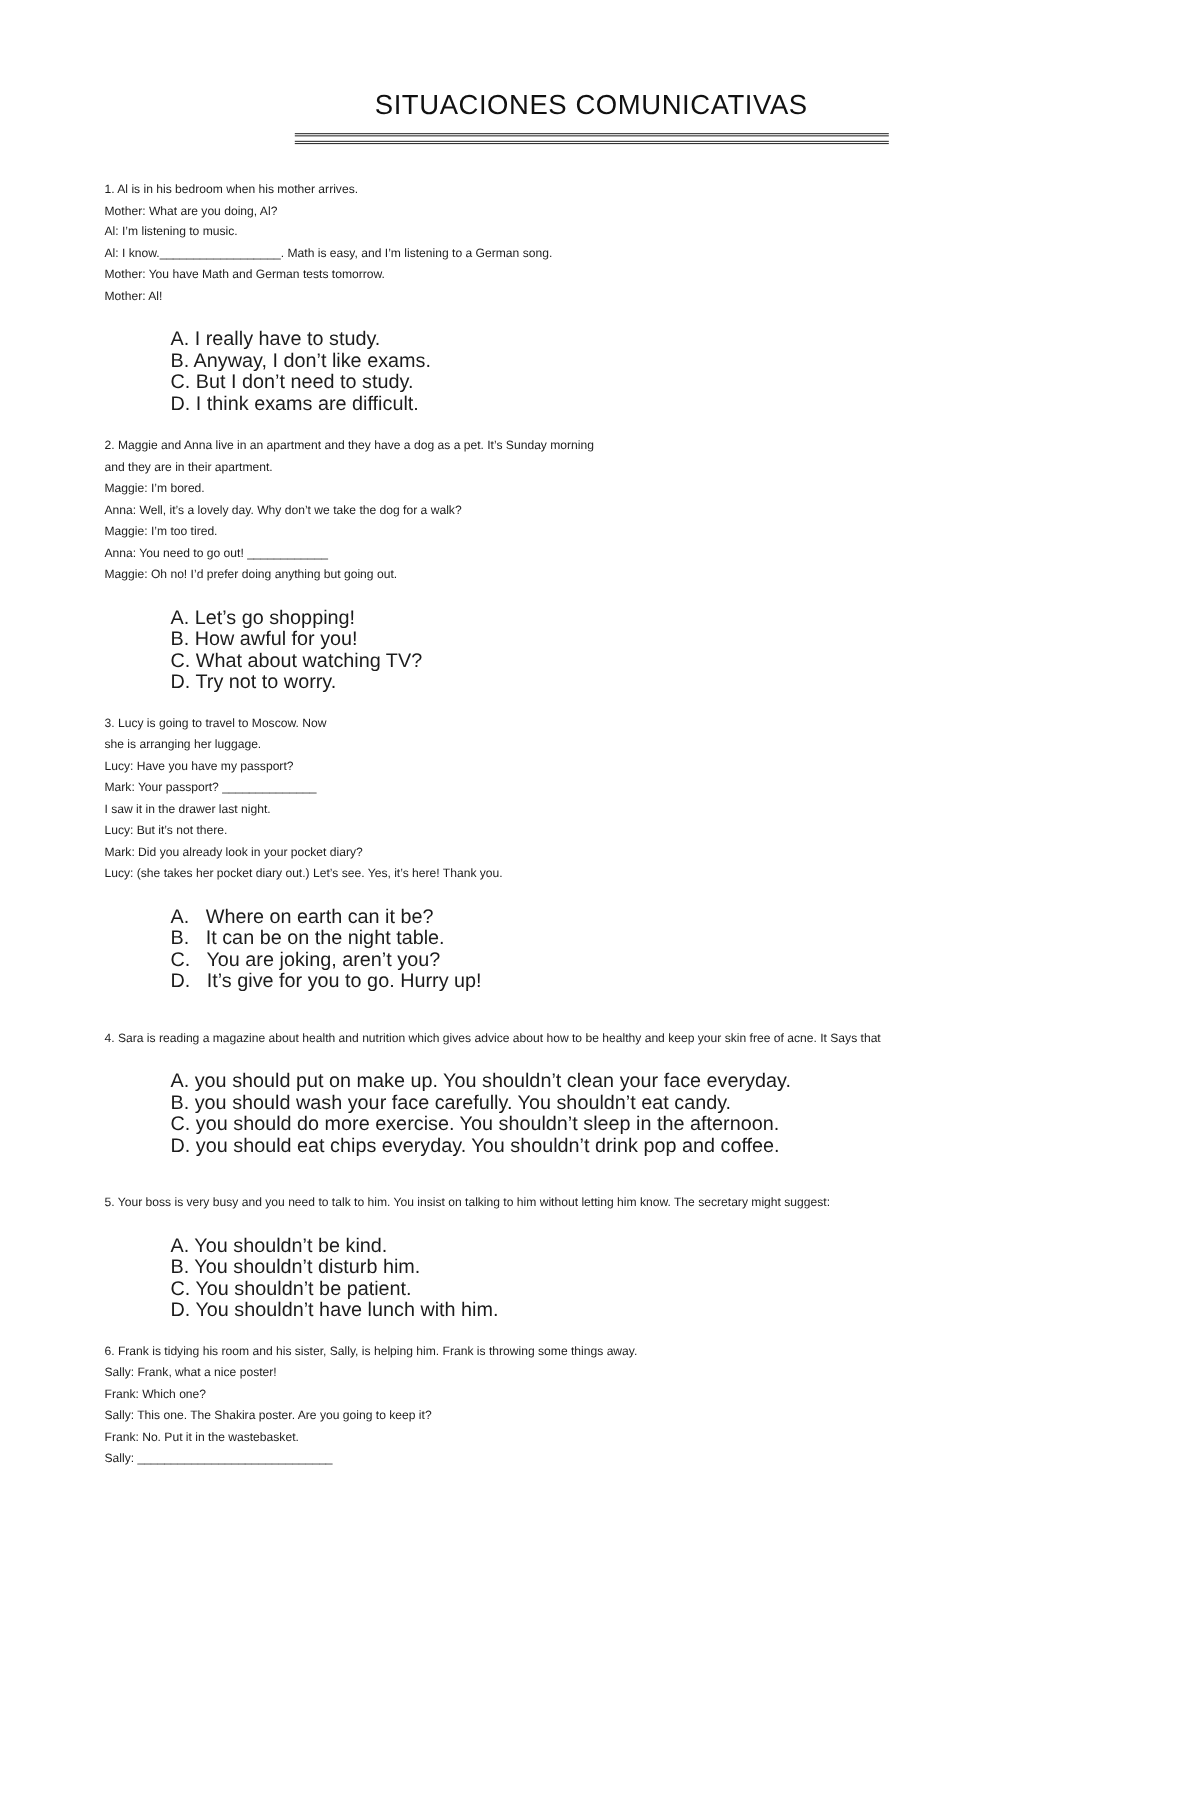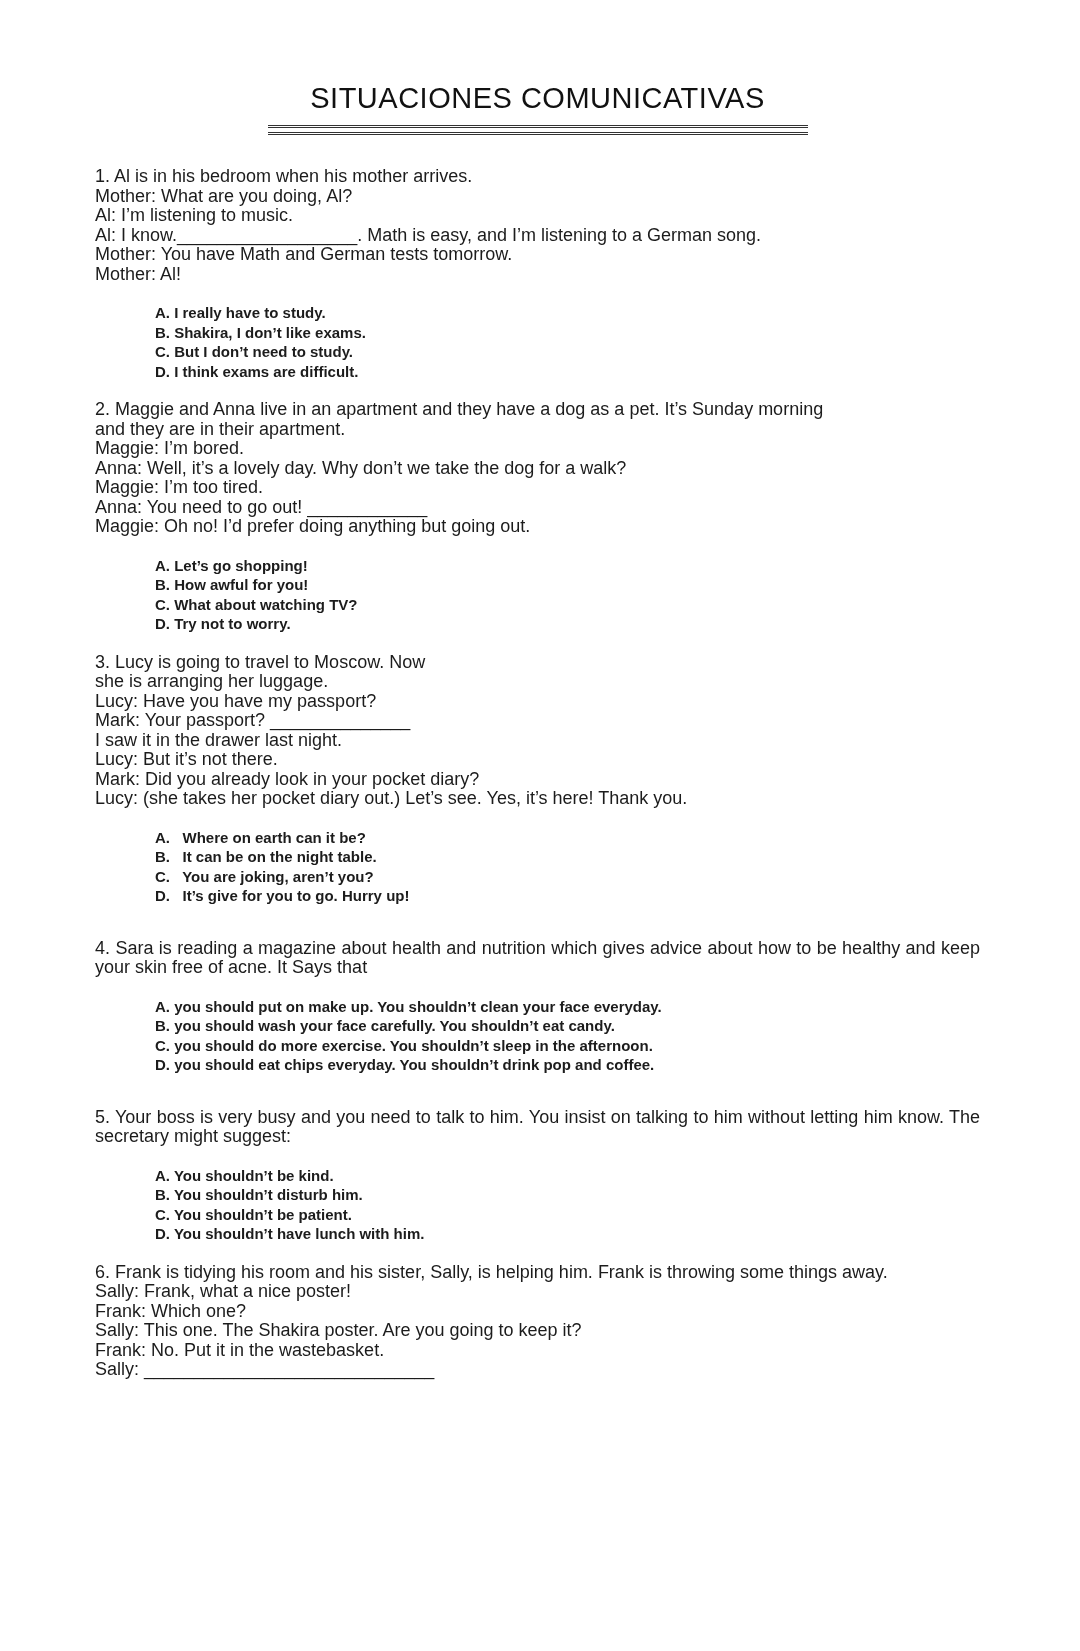--- a/index.html
+++ b/index.html
@@ -14,54 +14,53 @@
     color: #1c1c1c;
   }
   .page {
     box-sizing: border-box;
     width: 1080px;
     min-height: 1651px;
     padding: 82px 100px 60px 95px;
   }
   .title {
     text-align: center;
-    font-size: 29px;
+    font-size: 25px;
     font-weight: 400;
     letter-spacing: 0.5px;
     color: #111;
     margin: 0 0 10px 0;
   }
   .title-rule {
     width: 540px;
     height: 4px;
     margin: 0 auto 32px auto;
     border-top: 3px double #333;
     border-bottom: 3px double #333;
   }
   .question {
     margin-bottom: 19px;
   }
   .line {
-    font-size: 18px;
+    font-size: 11px;
     line-height: 19.5px;
     white-space: pre-wrap;
   }
   .line.justify {
     text-align: justify;
     white-space: normal;
     margin-top: 33px;
   }
   .options {
     margin: 19px 0 19px 60px;
   }
   .option {
-    font-size: 15px;
+    font-size: 18px;
     line-height: 19.5px;
     white-space: pre-wrap;
-    font-weight: bold;
   }
 </style>
 </head>
 <body>
 
 <div class="page">
   <h1 class="title">SITUACIONES COMUNICATIVAS</h1>
   <div class="title-rule"></div>
 
   <div>
@@ -69,21 +68,21 @@
     <div>
           <div class="line">1. Al is in his bedroom when his mother arrives.</div>
           <div class="line">Mother: What are you doing, Al?</div>
           <div class="line">Al: I’m listening to music.</div>
           <div class="line">Al: I know.__________________. Math is easy, and I’m listening to a German song.</div>
           <div class="line">Mother: You have Math and German tests tomorrow.</div>
           <div class="line">Mother: Al!</div>
         </div>
     <div class="options">
           <div class="option">A. I really have to study.</div>
-          <div class="option">B. Shakira, I don’t like exams.</div>
+          <div class="option">B. Anyway, I don’t like exams.</div>
           <div class="option">C. But I don’t need to study.</div>
           <div class="option">D. I think exams are difficult.</div>
         </div>
   </div>
 
   <div class="question">
     <div>
           <div class="line">2. Maggie and Anna live in an apartment and they have a dog as a pet. It’s Sunday morning</div>
           <div class="line">and they are in their apartment.</div>
           <div class="line">Maggie: I’m bored.</div>

